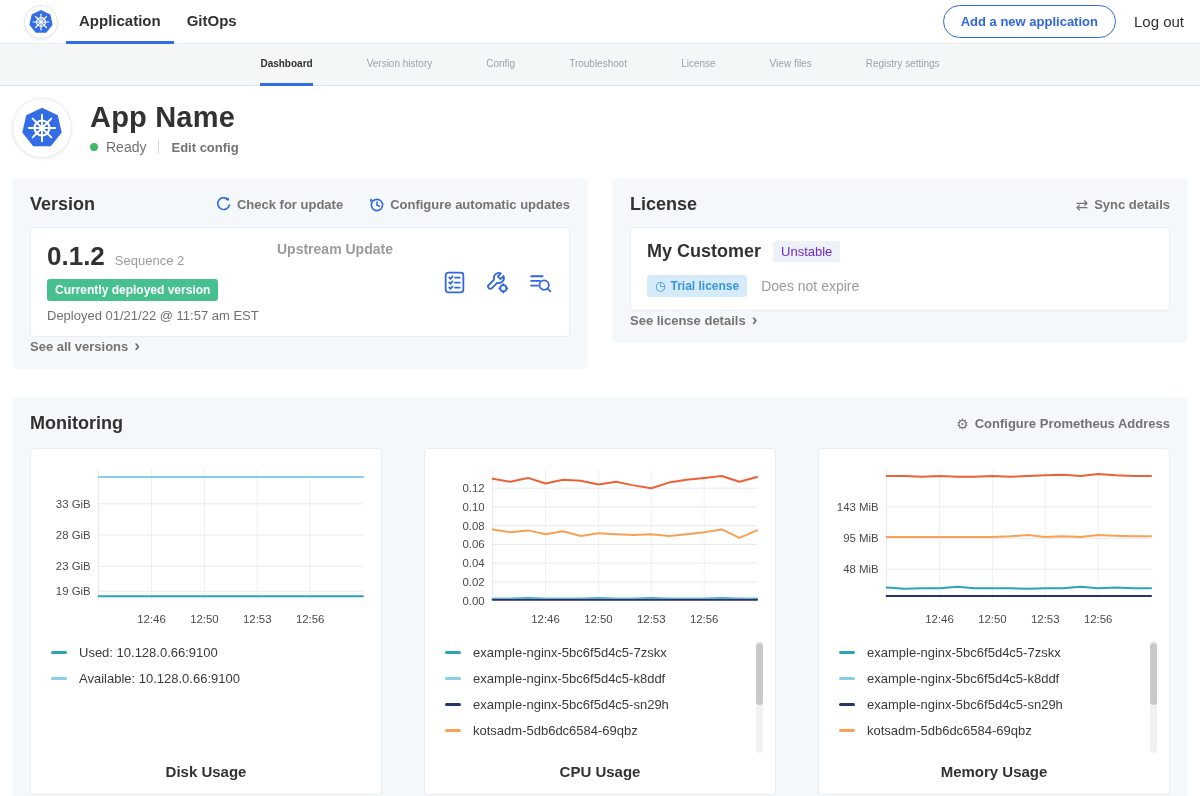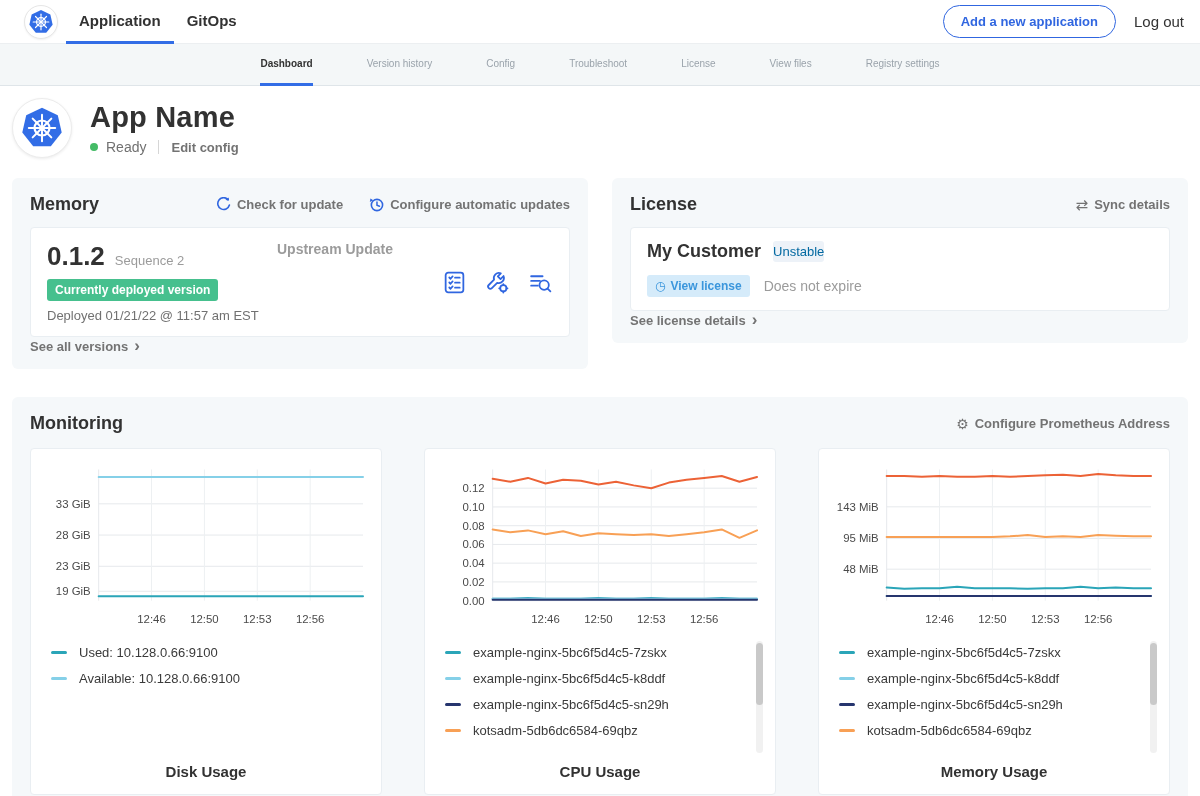--- a/index.html
+++ b/index.html
@@ -64,22 +64,22 @@
   .deployed-badge { display:inline-block; background:#46c08e; color:#fff;
     font-size:12px; font-weight:700; border-radius:3px; padding:4px 8px; margin-top:7px; }
   .deployed-at { font-size:13px; color:#717171; margin-top:7px; }
   .upstream { font-size:14px; font-weight:700; color:#9b9b9b; }
   .ver-icons { margin-left:auto; display:flex; gap:18px; align-items:center; }
   .icon-btn { cursor:pointer; display:flex; }
   .see-link { display:inline-flex; }
 
   .cust-row { display:flex; align-items:center; gap:12px; }
   .cust-name { font-size:18px; font-weight:700; }
-  .chan-badge { background:#edf2f8; color:#0369a1; font-size:13px; border-radius:3px;
-    padding:3px 0; }
+  .chan-badge { background:#edf2f8; color:#6d28d9; font-size:13px; border-radius:3px;
+    padding:3px 8px; }
   .lic-row2 { display:flex; align-items:center; gap:14px; margin-top:13px; }
   .trial-badge { background:#d5ebfa; color:#3b96dc; font-size:12px; font-weight:700;
     border-radius:3px; padding:4px 8px; display:inline-flex; align-items:center; gap:5px; }
   .expire-text { font-size:14px; color:#9b9b9b; }
 
   .glyph { font-family:"DejaVu Sans", sans-serif; font-weight:400; }
 
   
   .monitoring { margin:28px 12px 0 12px; padding:16px 18px; }
   .charts-row { display:flex; justify-content:space-between; margin-top:14px; }
@@ -163,21 +163,21 @@
       <span class="vdiv"></span>
       <a class="link">Edit config</a>
     </div>
   </div>
 </div>
 
 <div class="cards-row">
 
   <div class="card version-card">
     <div class="card-hd">
-      <div class="card-title">Memory</div>
+      <div class="card-title">Version</div>
       <div class="card-hd-links">
         <a class="link">
           <svg width="15" height="15" viewBox="0 0 16 16">
             <path d="M12.9 2.8 A6.3 6.3 0 1 0 14.3 8.6" fill="none" stroke="#3066e0" stroke-width="1.7" stroke-linecap="round"></path>
             <path d="M13.8 0.4 L13.3 4.0 L9.9 3.0 Z" fill="#3066e0"></path>
           </svg>
           <span>Check for update</span>
         </a>
         <a class="link">
           <svg width="15" height="15" viewBox="0 0 16 16">
@@ -251,21 +251,21 @@
       </div>
     </div>
     <div class="inner-card">
       <div class="cust-row">
         <span class="cust-name">My Customer</span>
         <span class="chan-badge">Unstable</span>
       </div>
       <div class="lic-row2">
         <span class="trial-badge">
           <span class="glyph" style="font-size:12px">◷</span>
-          <span>View license</span>
+          <span>Trial license</span>
         </span>
         <span class="expire-text">Does not expire</span>
       </div>
     </div>
     <a class="link see-link">
       <span>See license details</span>
       <span class="chev">›</span>
     </a>
   </div>
 </div>

